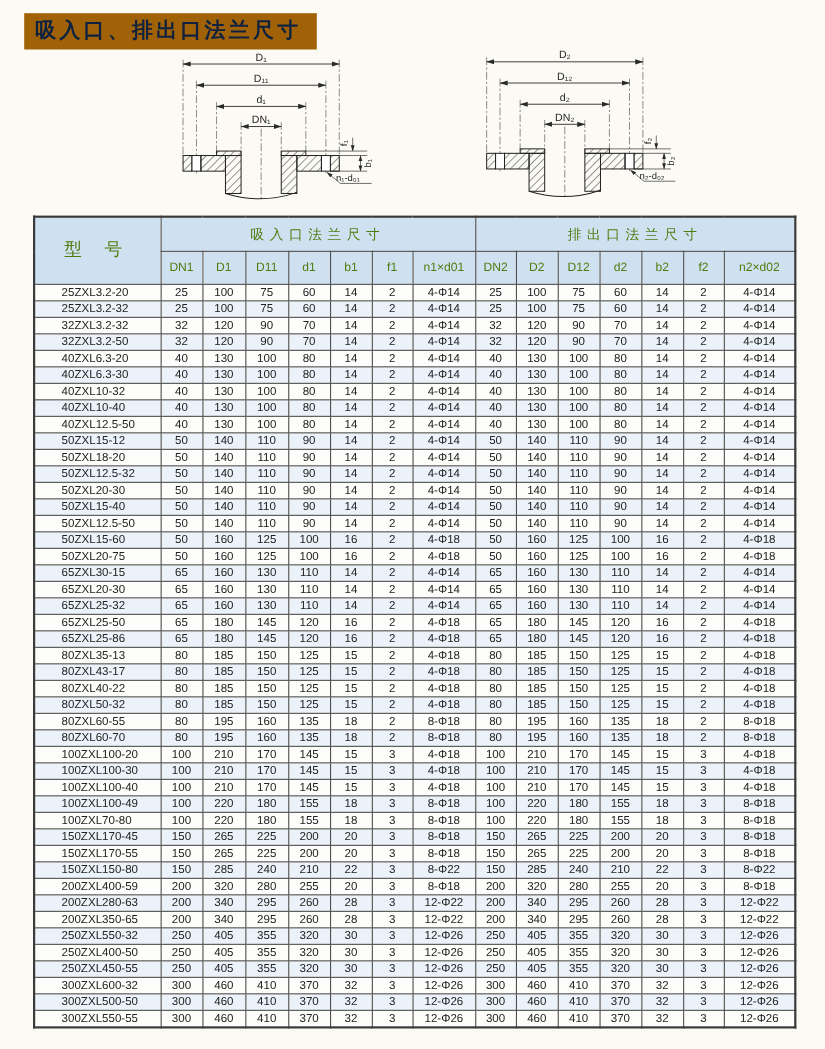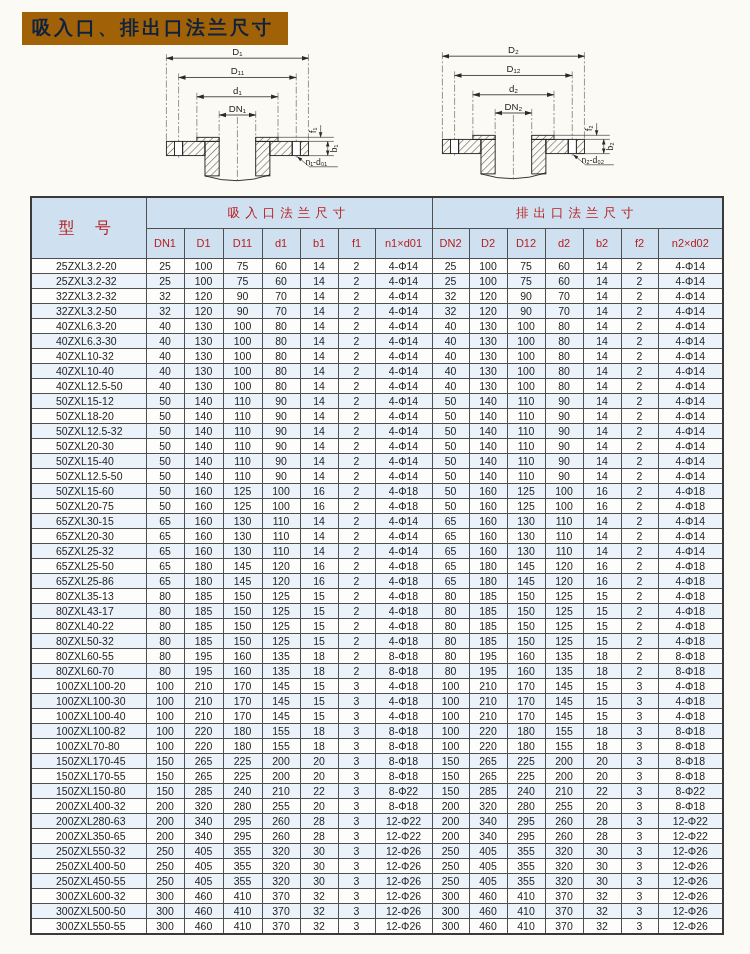--- a/index.html
+++ b/index.html
@@ -37,21 +37,21 @@
     font-size:10.5px;
     color:#222;
     text-align:center;
     padding:0;
     height:14px;
     line-height:14px;
     white-space:nowrap;
     overflow:hidden;
     background:#fdfdfb;
   }
-  .flange-table thead th { background:#cfe1f1; font-weight:normal; color:#b91c1c; }
+  .flange-table thead th { background:#cfe1f1; font-weight:normal; color:#4d7c0f; }
   .flange-table th.group { font-size:12.5px; letter-spacing:5px; height:30px; line-height:30px; }
   .flange-table th.model-h { font-size:16px; letter-spacing:8px; }
   .flange-table th.col-h { height:29px; line-height:29px; font-size:11px; }
   .flange-table tbody tr:nth-child(even) td { background:#ebf2fa; }
   .flange-table td.model { text-align:left; padding-left:24px; }
 </style>
 </head>
 <body>
 
 <div class="page-title">吸入口、排出口法兰尺寸</div>
@@ -740,21 +740,21 @@
         <td>4-Φ18</td>
         <td>100</td>
         <td>210</td>
         <td>170</td>
         <td>145</td>
         <td>15</td>
         <td>3</td>
         <td>4-Φ18</td>
       </tr>
       <tr>
-        <td class="model">100ZXL100-82</td>
+        <td class="model">100ZXL100-49</td>
         <td>100</td>
         <td>220</td>
         <td>180</td>
         <td>155</td>
         <td>18</td>
         <td>3</td>
         <td>8-Φ18</td>
         <td>100</td>
         <td>220</td>
         <td>180</td>
@@ -825,21 +825,21 @@
         <td>8-Φ22</td>
         <td>150</td>
         <td>285</td>
         <td>240</td>
         <td>210</td>
         <td>22</td>
         <td>3</td>
         <td>8-Φ22</td>
       </tr>
       <tr>
-        <td class="model">200ZXL400-32</td>
+        <td class="model">200ZXL400-59</td>
         <td>200</td>
         <td>320</td>
         <td>280</td>
         <td>255</td>
         <td>20</td>
         <td>3</td>
         <td>8-Φ18</td>
         <td>200</td>
         <td>320</td>
         <td>280</td>

